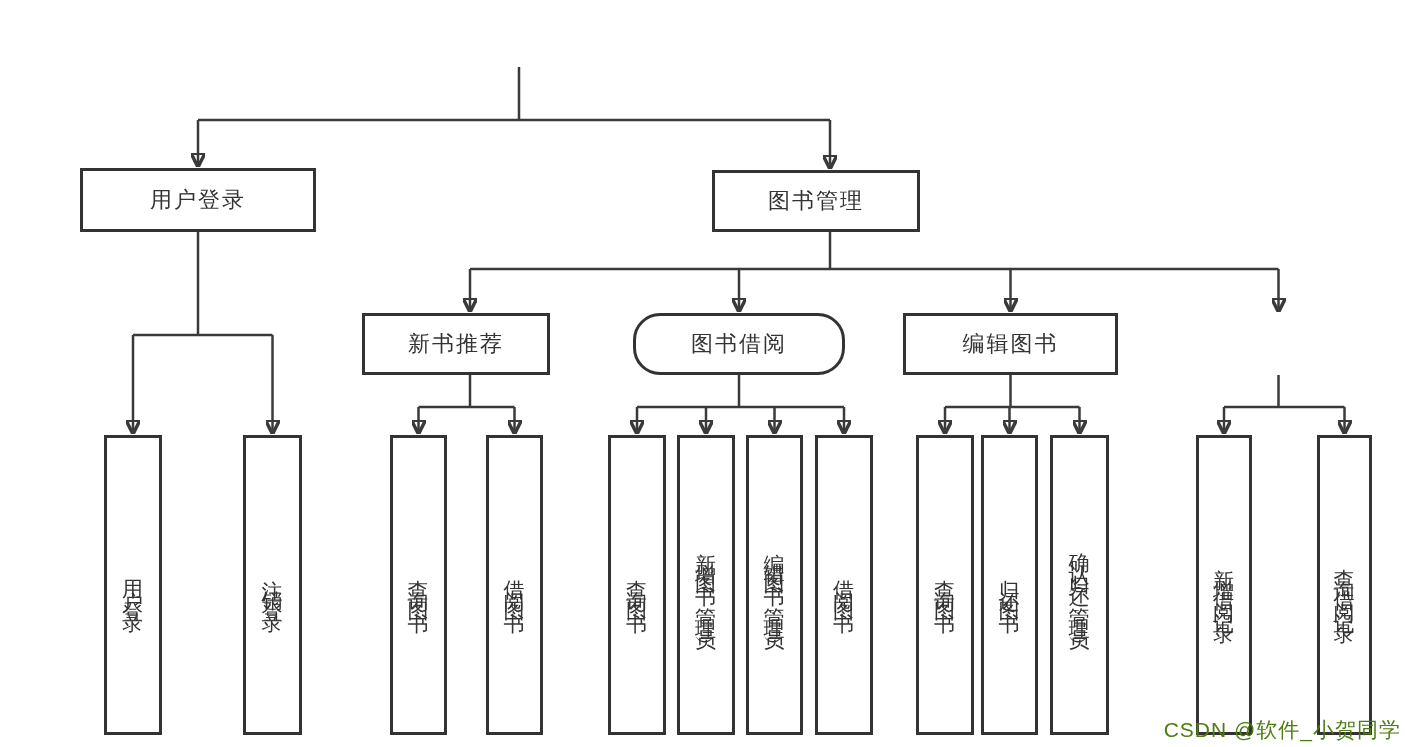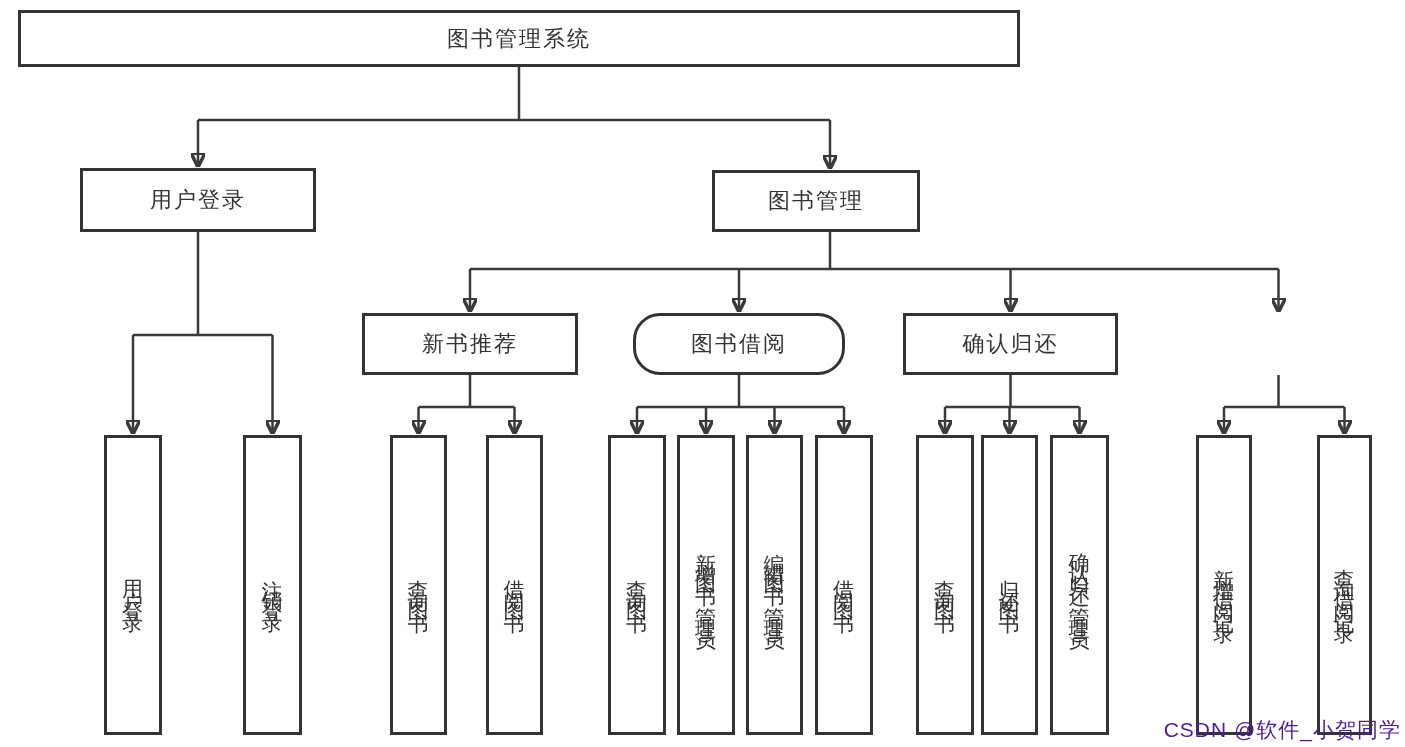--- a/index.html
+++ b/index.html
@@ -49,21 +49,21 @@
     font-size: 21px;
     letter-spacing: 11px;
     line-height: 1.1;
     white-space: nowrap;
   }
   #watermark {
     position: absolute;
     right: 4px;
     bottom: 3px;
     font-size: 21px;
-    color: #4c1d95;
+    color: #4d7c0f;
     letter-spacing: 1px;
     white-space: nowrap;
   }
 </style>
 </head>
 <body>
 
 <div id="stage">
 
   <svg id="connectors" viewBox="0 0 1405 747" xmlns="http://www.w3.org/2000/svg">
@@ -114,31 +114,30 @@
       <path d="M1079.5 407 V430" marker-end="url(#arrow)"></path>
     </g>
 
     <g>
       <path d="M1278.5 375 V407 M1224 407 H1344.5"></path>
       <path d="M1224 407 V430" marker-end="url(#arrow)"></path>
       <path d="M1344.5 407 V430" marker-end="url(#arrow)"></path>
     </g>
   </svg>
 
-  <div class="box h-box" style="left:18px; top:10px; width:1002px; height:57px;">图书管理系统</div>
 
   <div class="box h-box" style="left:80px; top:168px; width:236px; height:64px;">用户登录</div>
 
   <div class="box h-box" style="left:712px; top:170px; width:208px; height:62px;">图书管理</div>
 
-  <div class="box h-box" style="left:362px; top:313px; width:216px; height:62px;">新书推荐</div>
+  <div class="box h-box" style="left:362px; top:313px; width:188px; height:62px;">新书推荐</div>
 
   <div class="box h-box" style="left:633px; top:313px; width:212px; height:62px;border-radius:27px;">图书借阅</div>
 
-  <div class="box h-box" style="left:903px; top:313px; width:215px; height:62px;">确认归还</div>
+  <div class="box h-box" style="left:903px; top:313px; width:215px; height:62px;">编辑图书</div>
 
 
   <div class="box v-box" style="left:104px; top:435px; width:58px; height:300px;">
     <span>用户登录</span>
   </div>
   <div class="box v-box" style="left:243px; top:435px; width:59px; height:300px;">
     <span>注销登录</span>
   </div>
 
   <div class="box v-box" style="left:390px; top:435px; width:57px; height:300px;">

